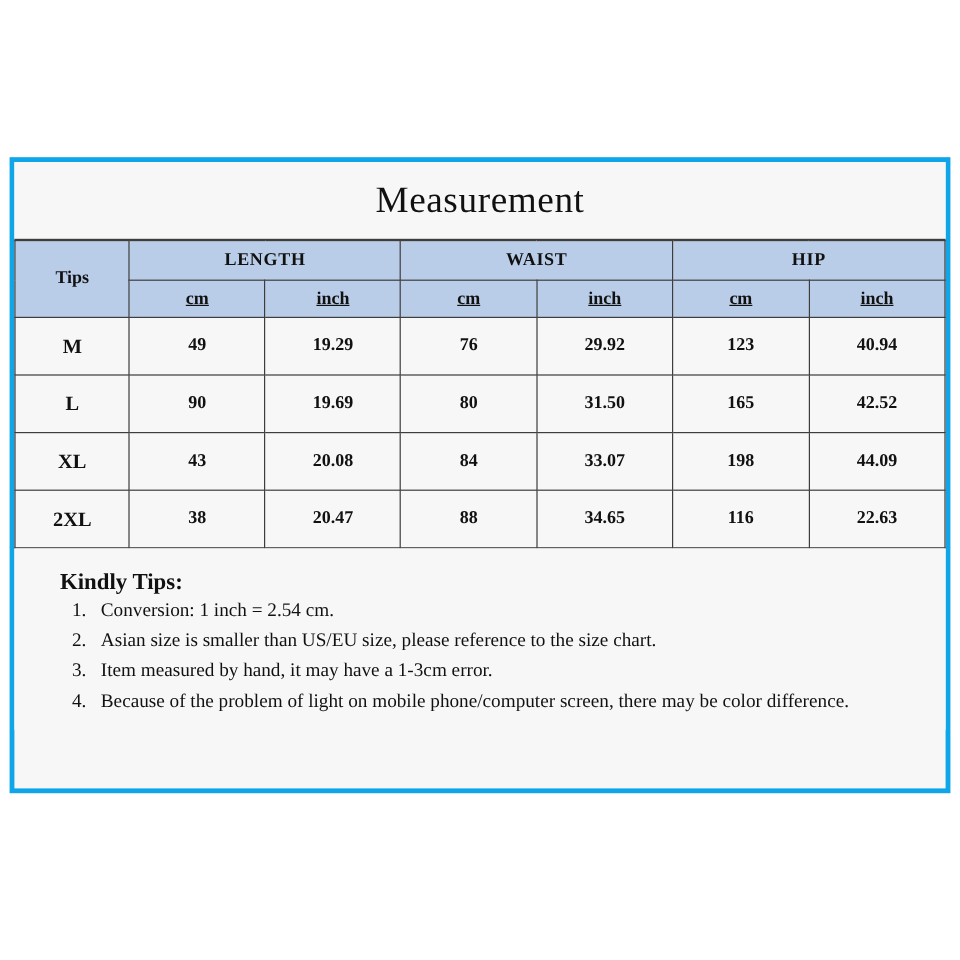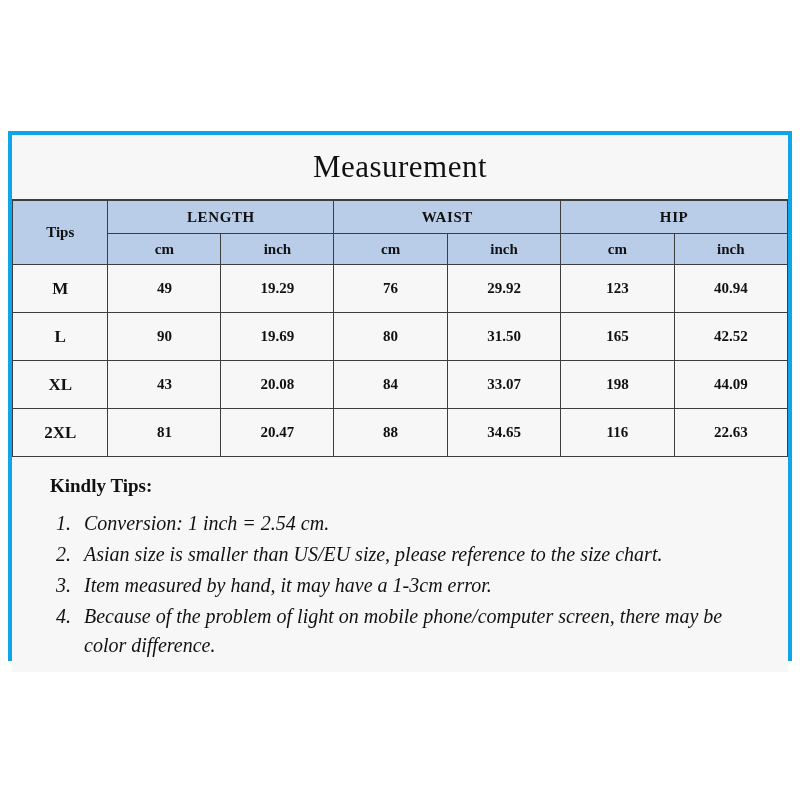--- a/index.html
+++ b/index.html
@@ -64,47 +64,46 @@
   }
   .grp-head {
     height: 32px;
     font-size: 16px;
     letter-spacing: 0.6px;
   }
   .unit-head {
     height: 30px;
     font-size: 14px;
     background: #c5d6ec;
+    text-decoration: underline;
   }
   .body-row td {
     height: 47px;
     background: #f6f7f6;
     font-size: 16px;
   }
   .body-row td.size-cell {
     font-size: 17px;
   }
   .tips {
     padding: 18px 26px 10px 38px;
     background: #f6f7f6;
     box-sizing: border-box;
   }
   .tips-title {
     font-size: 19px;
     font-weight: bold;
-    margin-bottom: 12px;
     color: #111;
   }
   ol.tips-list {
     margin: 0;
     padding-left: 26px;
-    font-size: 20px;
+    font-size: 16px;
     line-height: 1.45;
     color: #111;
-    font-style: italic;
   }
   ol.tips-list li {
     padding-left: 8px;
     margin-bottom: 2px;
   }
 </style>
 </head>
 <body>
 
 <div id="page">
@@ -154,21 +153,21 @@
           <td class="size-cell">XL</td>
           <td>43</td>
           <td>20.08</td>
           <td>84</td>
           <td>33.07</td>
           <td>198</td>
           <td>44.09</td>
         </tr>
         <tr class="body-row">
           <td class="size-cell">2XL</td>
-          <td>81</td>
+          <td>38</td>
           <td>20.47</td>
           <td>88</td>
           <td>34.65</td>
           <td>116</td>
           <td>22.63</td>
         </tr>
       </tbody>
     </table>
 
     <div class="tips">

